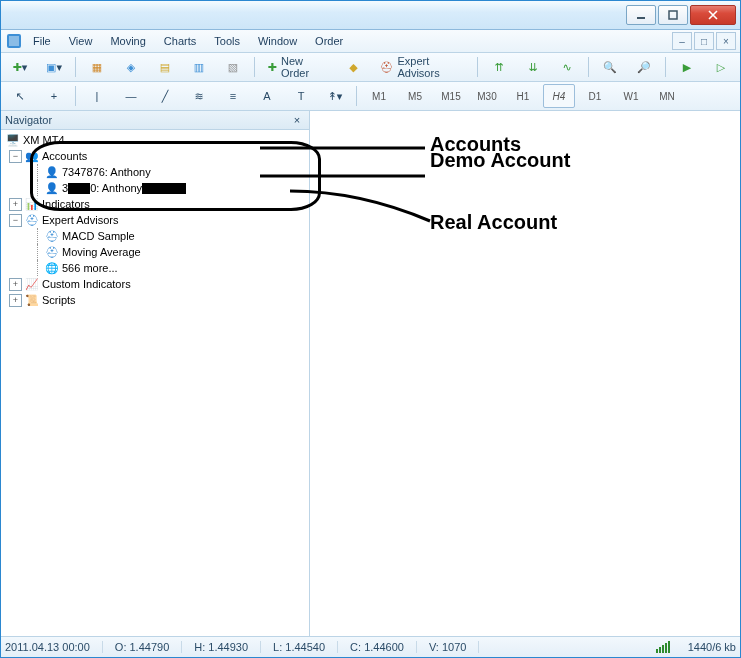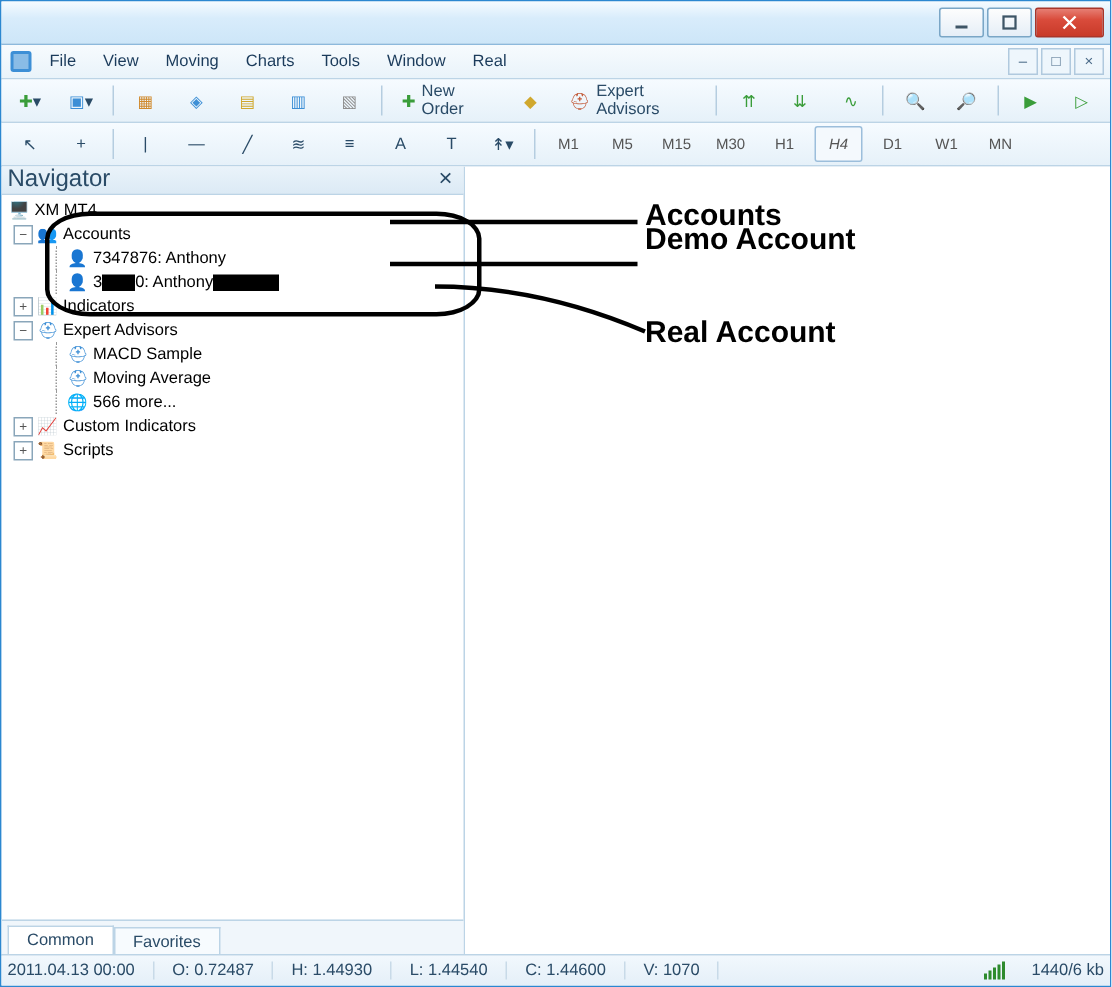--- a/index.html
+++ b/index.html
@@ -130,21 +130,21 @@
     border-right:1px solid #bcd4e6;
     background:#fff;
   }
   .nav-header {
     height:18px;
     background: linear-gradient(to bottom,#eaf3fa,#dceaf5);
     border-bottom:1px solid #bcd4e6;
     display:flex;
     align-items:center;
     padding:0 4px;
-    font-size:16px;
+    font-size:11px;
     color:#2a4b67;
   }
   .nav-header .x {
     margin-left:auto;width:16px;text-align:center;cursor:pointer;
   }
   .nav-tree {
     flex:1;
     overflow:auto;
     padding:2px 0;
   }
@@ -289,21 +289,21 @@
           <rect x="1" y="1" width="14" height="14" fill="#3d8fd6" rx="2"></rect>
           <rect x="3" y="3" width="10" height="10" fill="#fff" opacity="0.4"></rect>
         </svg>
     </div>
     <div class="item">File</div>
     <div class="item">View</div>
     <div class="item">Moving</div>
     <div class="item">Charts</div>
     <div class="item">Tools</div>
     <div class="item">Window</div>
-    <div class="item">Real</div>
+    <div class="item">Order</div>
     <div class="right-btns">
       <div class="mini">–</div>
       <div class="mini">□</div>
       <div class="mini">×</div>
     </div>
   </div>
 
   <div class="toolbar">
     <div class="tool"><span style="color:#3a9d3a">✚</span>▾</div>
     <div class="tool"><span style="color:#3d8fd6">▣</span>▾</div>
@@ -463,24 +463,20 @@
         </div>
 
         <div class="tree-row">
           <span class="tree-indent" style="width:4px"></span>
           <span class="toggle">+</span>
           <span class="icon" style="color:#d0a82e">📜</span>
           <span class="label">Scripts</span>
         </div>
       </div>
 
-      <div class="nav-tabs">
-        <div class="tab active">Common</div>
-        <div class="tab">Favorites</div>
-      </div>
     </div>
 
     <div class="canvas">
 
       <div class="annotation">
         <div class="ring"></div>
 
         <svg class="line" style="left:230px;top:20px" width="170" height="14">
             <path d="M0 7 L165 7" stroke="#000" stroke-width="3" fill="none"></path>
           </svg>
@@ -495,21 +491,21 @@
             <path d="M0 4 Q70 4 140 34" stroke="#000" stroke-width="3" fill="none"></path>
           </svg>
         <div class="label" style="left:400px;top:90px">Real Account</div>
       </div>
     </div>
 
   </div>
 
   <div class="statusbar">
     <div class="cell">2011.04.13 00:00</div>
-    <div class="cell">O: 0.72487</div>
+    <div class="cell">O: 1.44790</div>
     <div class="cell">H: 1.44930</div>
     <div class="cell">L: 1.44540</div>
     <div class="cell">C: 1.44600</div>
     <div class="cell">V: 1070</div>
     <div class="spacer"></div>
     <div class="bars">
       <span></span>
         <span></span>
         <span></span>
         <span></span>

